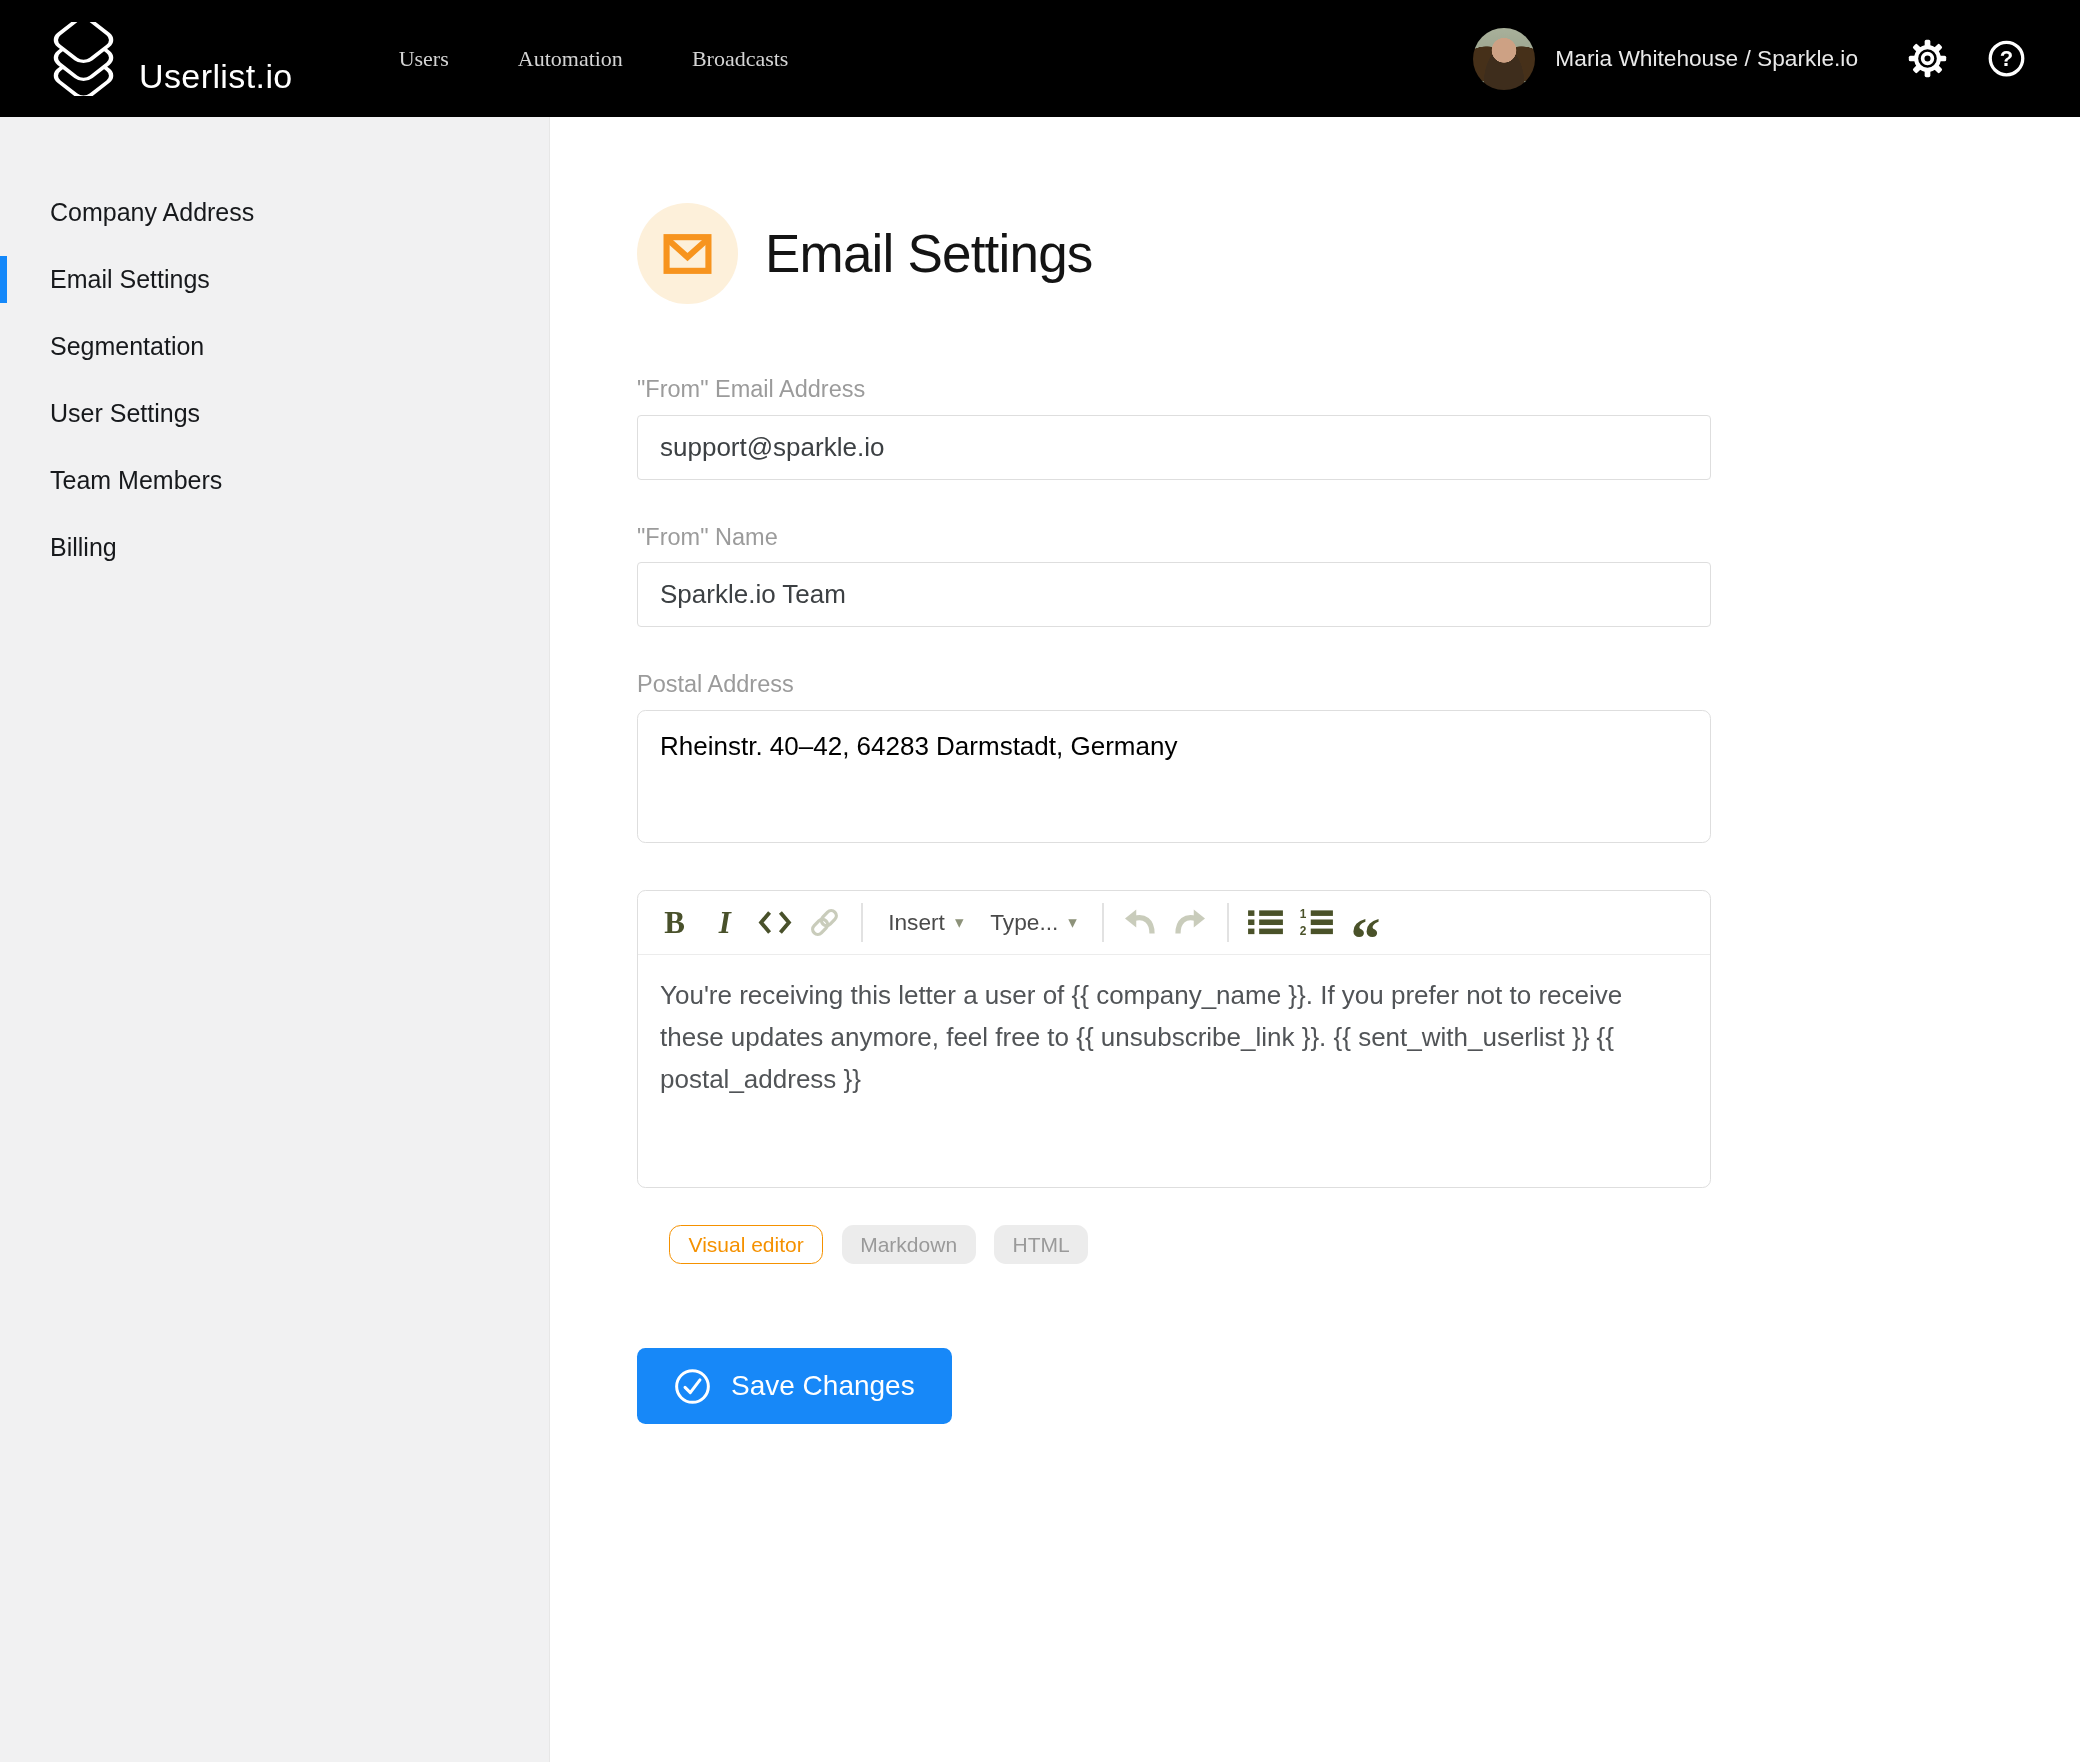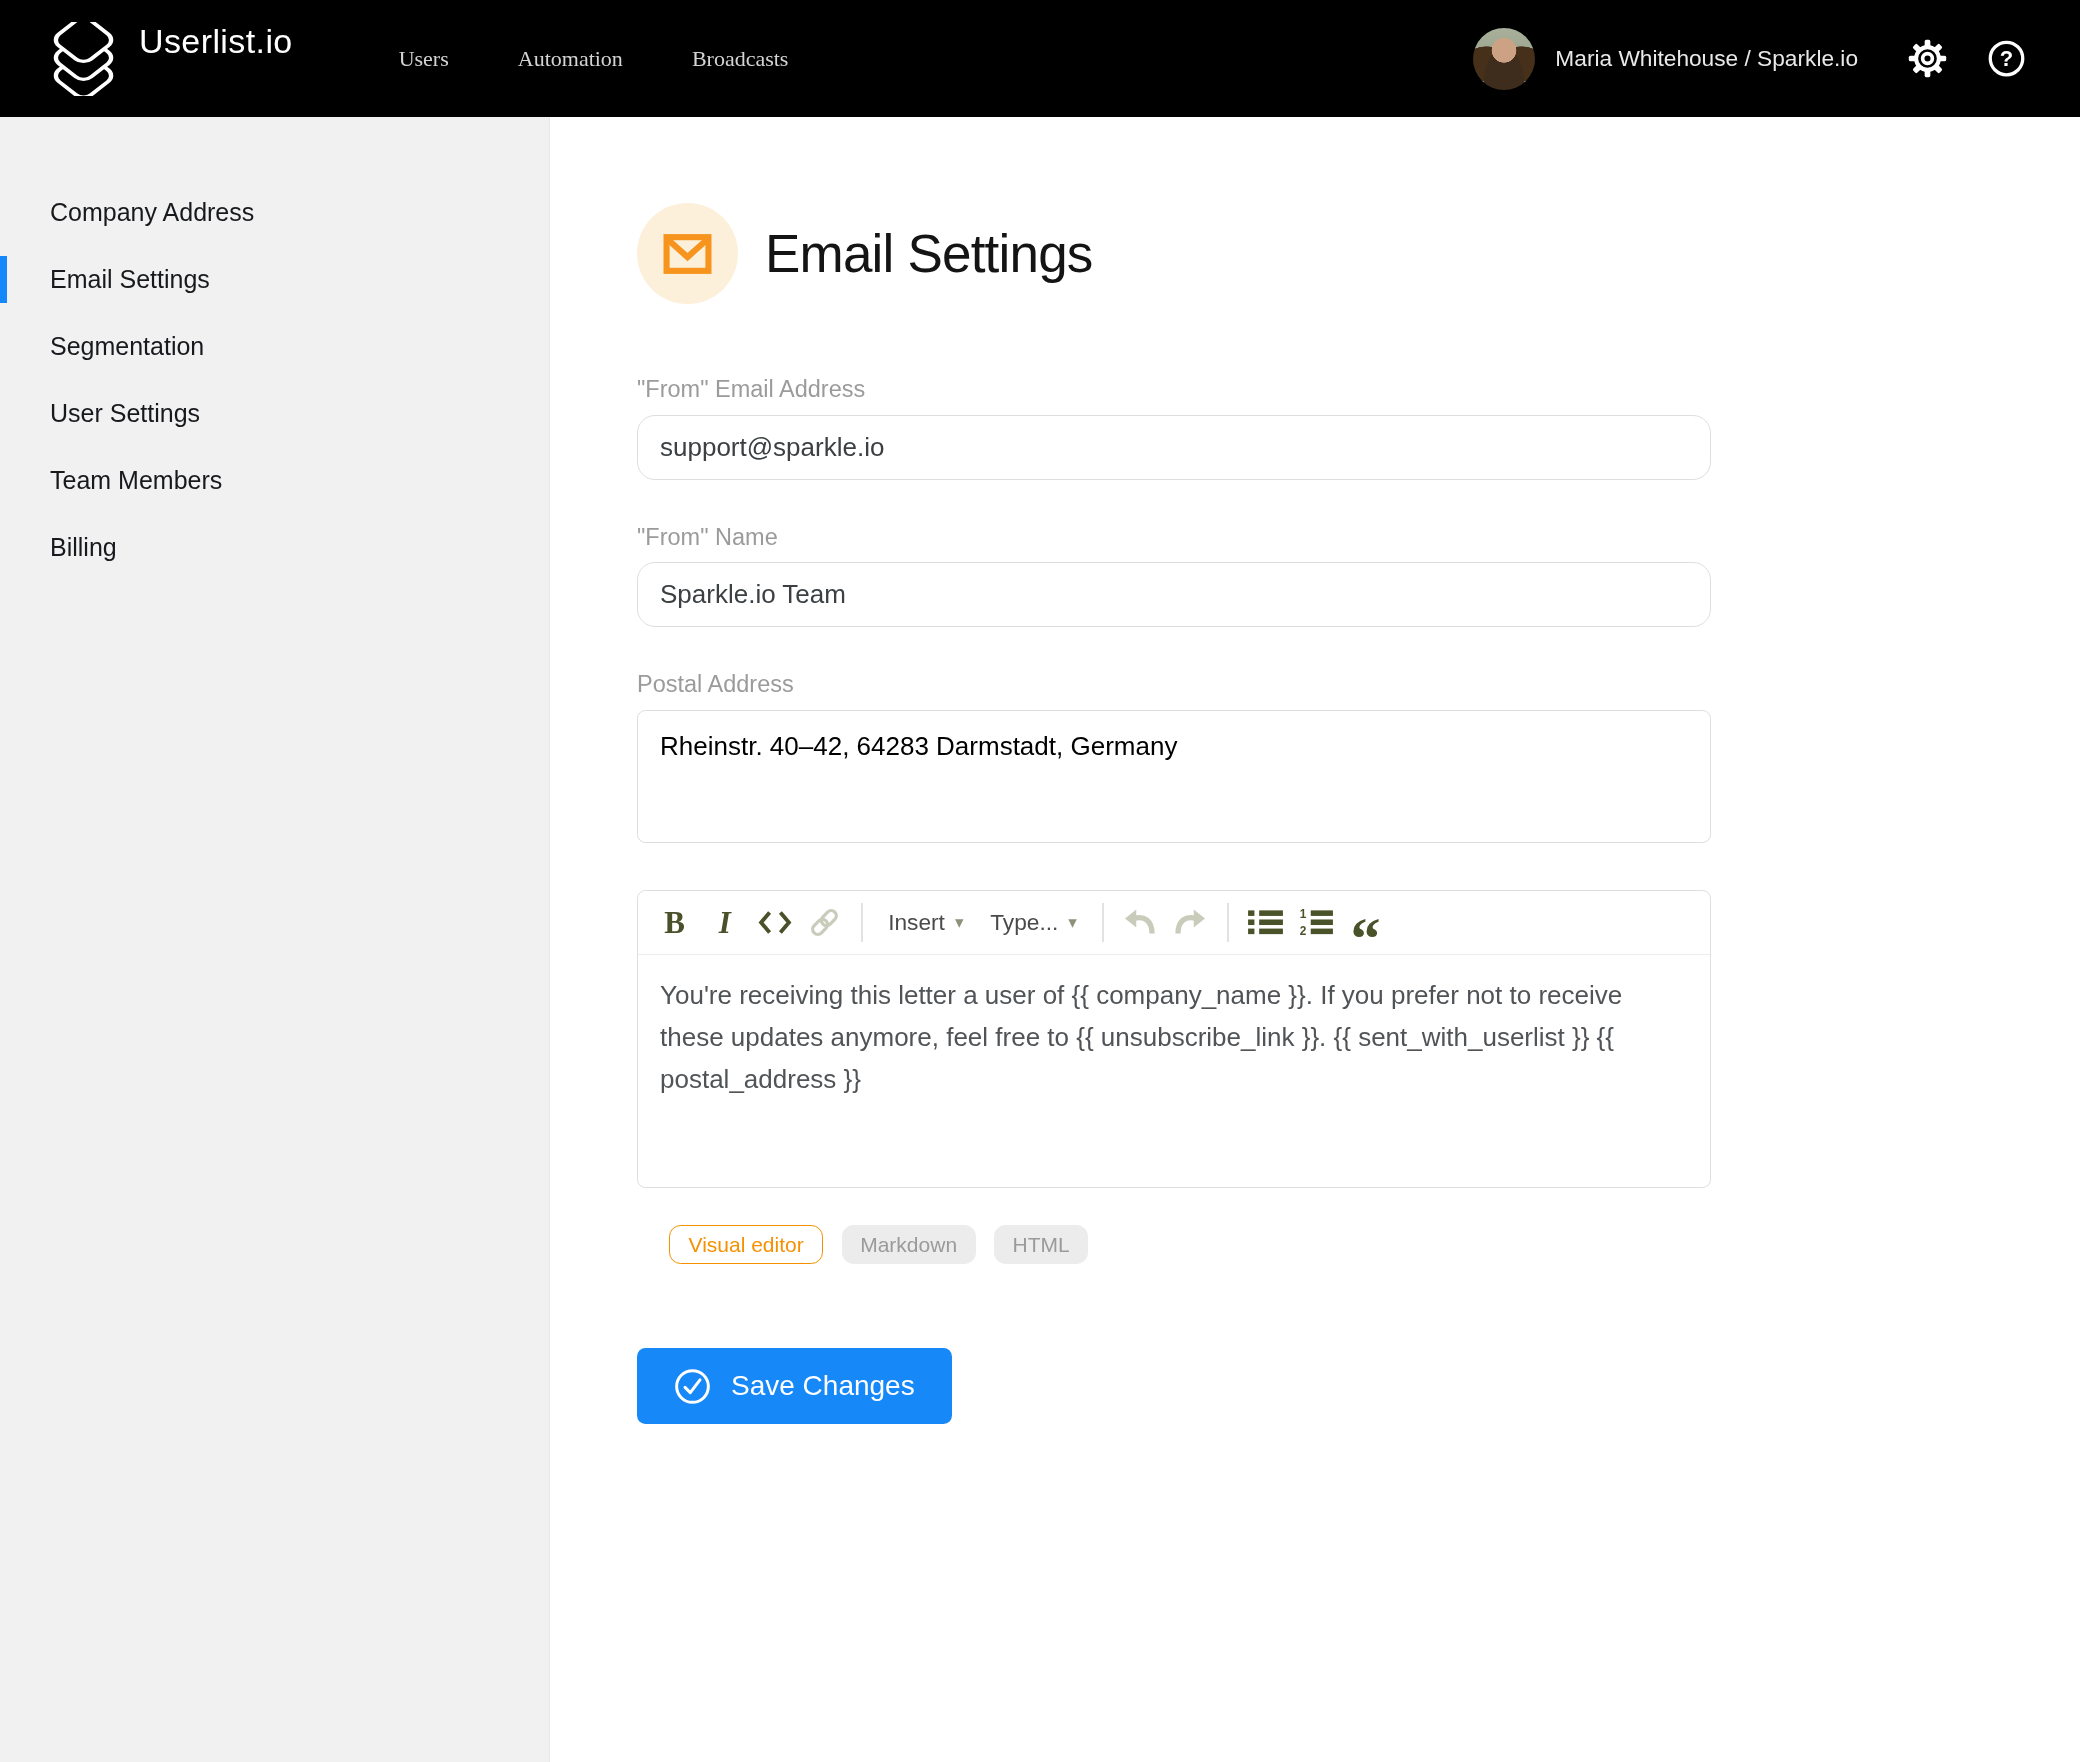--- a/index.html
+++ b/index.html
@@ -2,21 +2,21 @@
 <html style="font-size:13.4px"><head>
 <meta charset="utf-8">
 <style>
   * { margin:0; padding:0; box-sizing:border-box; }
   html,body { width:2081px; height:1762px; background:#fff;
     font-family:"Liberation Sans", sans-serif; overflow:hidden; }
 
   
   .navbar { height:117px; background:#000; display:flex; align-items:center;
     padding:0 55px 0 50px; }
-  .brand { display:flex; align-items:flex-start; }
+  .brand { display:flex; align-items:flex-end; }
   .brand-name { color:#fff; font-size:34px; font-weight:300; margin-left:22px;
     letter-spacing:0.4px; }
   .topnav { display:flex; gap:69px; margin-left:106px; }
   .topnav-item { color:#d4d4d4; font-size:22px; cursor:pointer;font-family:Liberation Serif, serif; }
   .nav-right { margin-left:auto; display:flex; align-items:center; }
   .avatar { width:62px; height:62px; border-radius:50%; overflow:hidden;
     background:
       radial-gradient(circle at 50% 36%, #cda184 0 24%, rgba(0,0,0,0) 25%),
       radial-gradient(ellipse at 50% 92%, #3e2d1c 0 46%, rgba(0,0,0,0) 47%),
       radial-gradient(ellipse at 22% 58%, #463019 0 34%, rgba(0,0,0,0) 35%),
@@ -44,21 +44,21 @@
   .heading { display:flex; align-items:center; margin-bottom:72px; }
   .heading-badge { width:101px; height:101px; border-radius:50%;
     background:#fdf0da; display:flex; align-items:center; justify-content:center; }
   .page-title { font-size:53px; font-weight:400; color:#141414;
     letter-spacing:-0.8px; margin-left:27px; }
 
   
   .group { margin-bottom:44px; }
   .field-label { display:block; font-size:23.5px; color:#9b9b9b; margin-bottom:11.7px; }
   .text-input { width:1074px; height:65px; border:1.7px solid #dedede;
-    border-radius:18px; background:#fff; font-family:"Liberation Sans",sans-serif;
+    border-radius:4px; background:#fff; font-family:"Liberation Sans",sans-serif;
     font-size:26px; color:#3c4043; padding:0 22px; outline:none; }
   .text-area { width:1074px; height:133px; border:1.7px solid #dedede;
     border-radius:8.4px; background:#fff; font-family:"Liberation Sans",sans-serif;
     font-size:26px; color:#000000; padding:17px 22px; resize:none; outline:none;
     line-height:37px; }
 
   
   .editor { width:1074px; border:1.7px solid #dedede; border-radius:8.4px;
     background:#fff; overflow:hidden; }
   .toolbar { height:64px; border-bottom:1.7px solid #ececec; display:flex;

